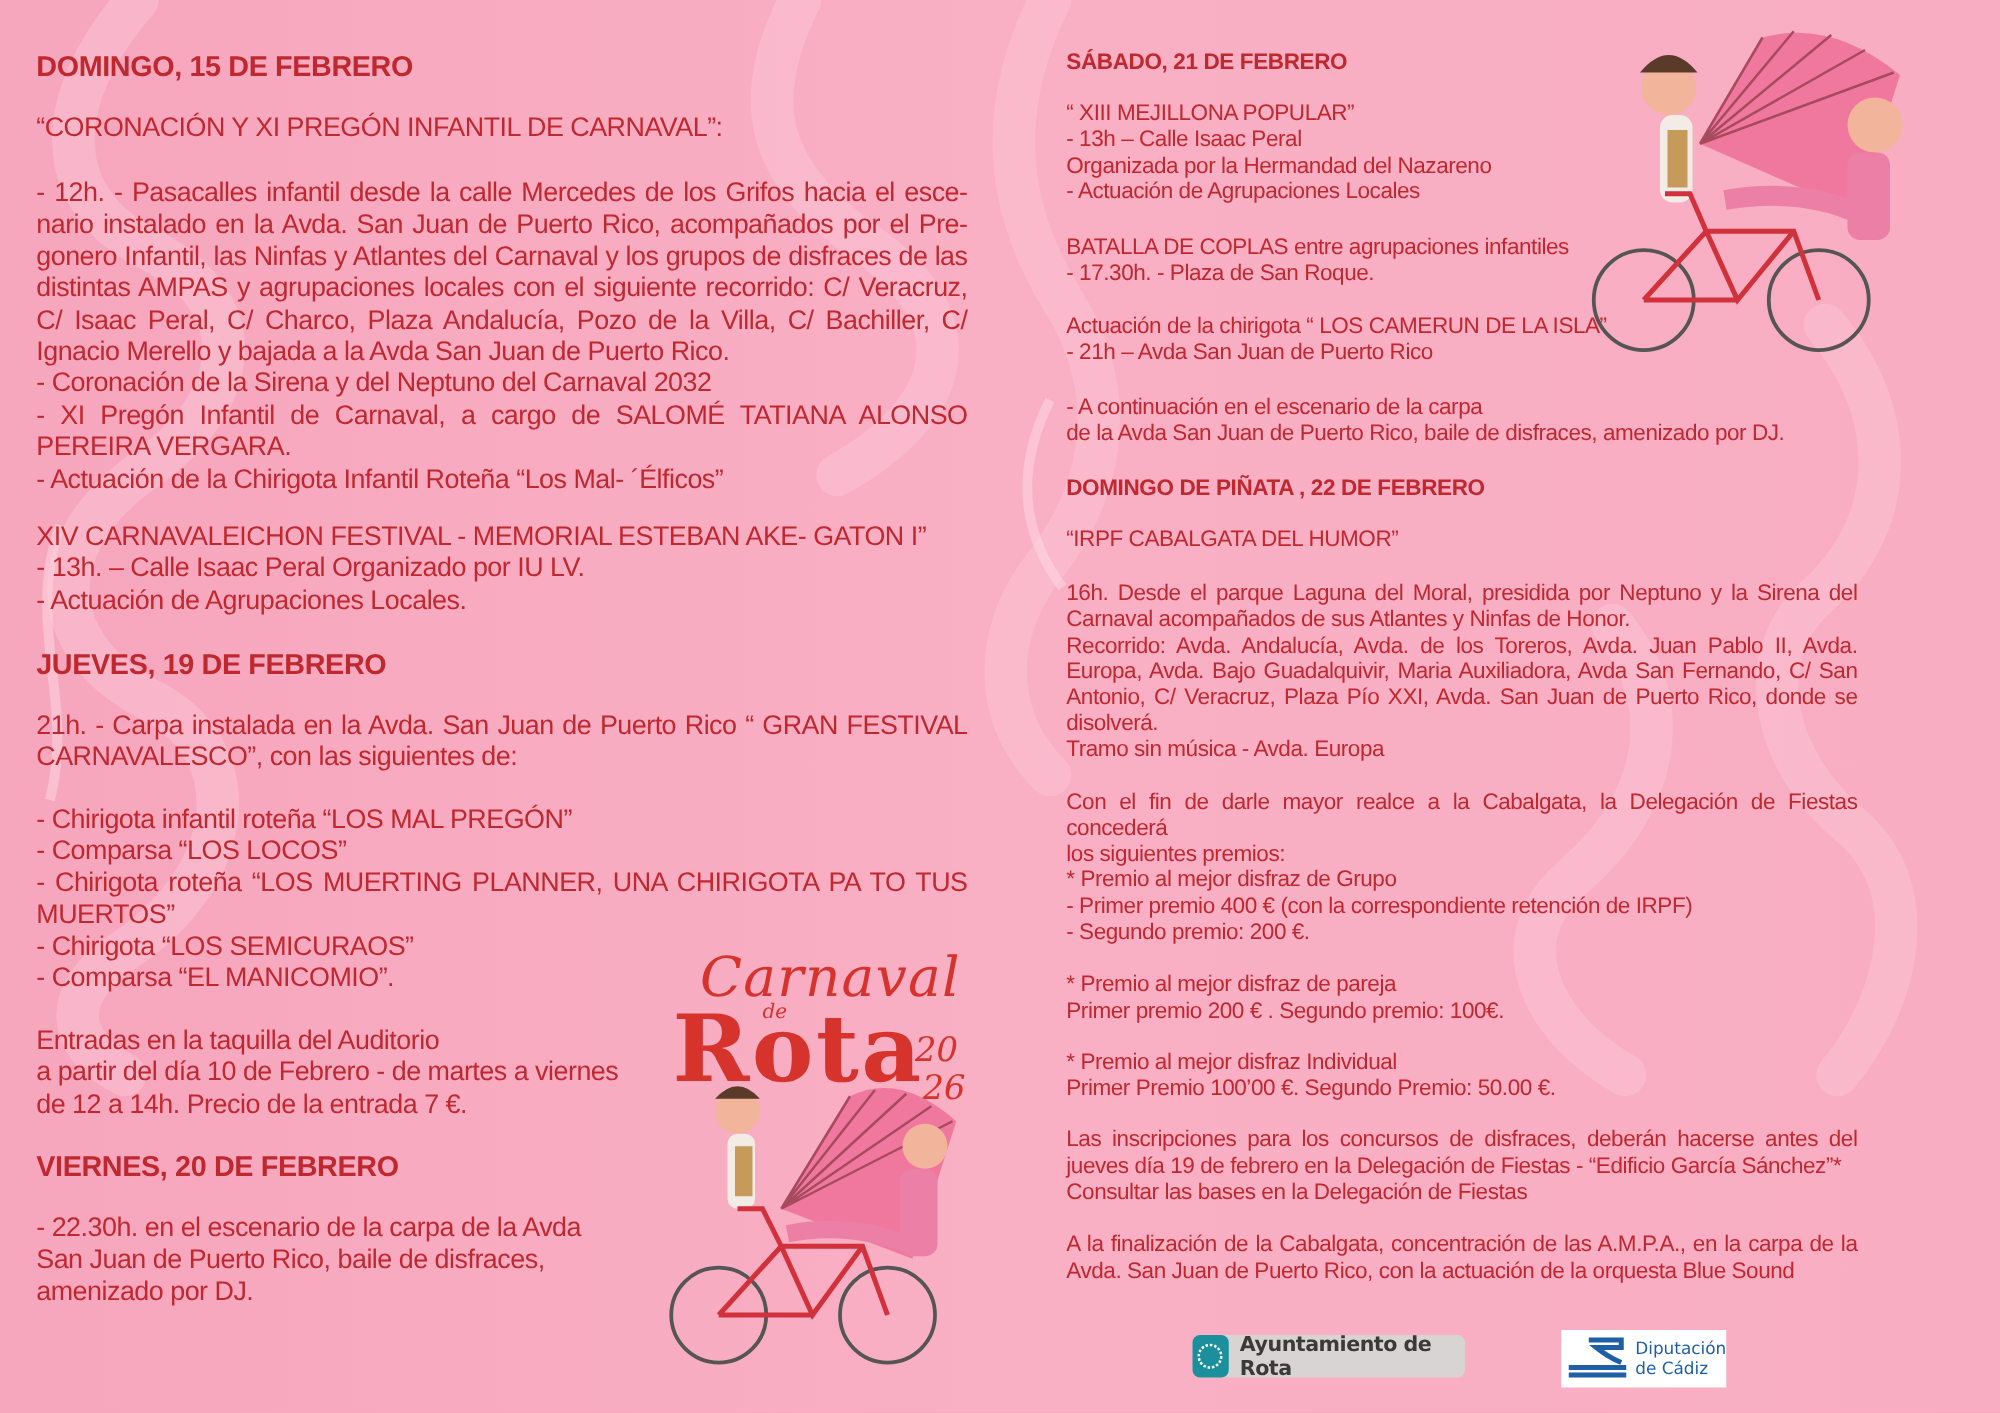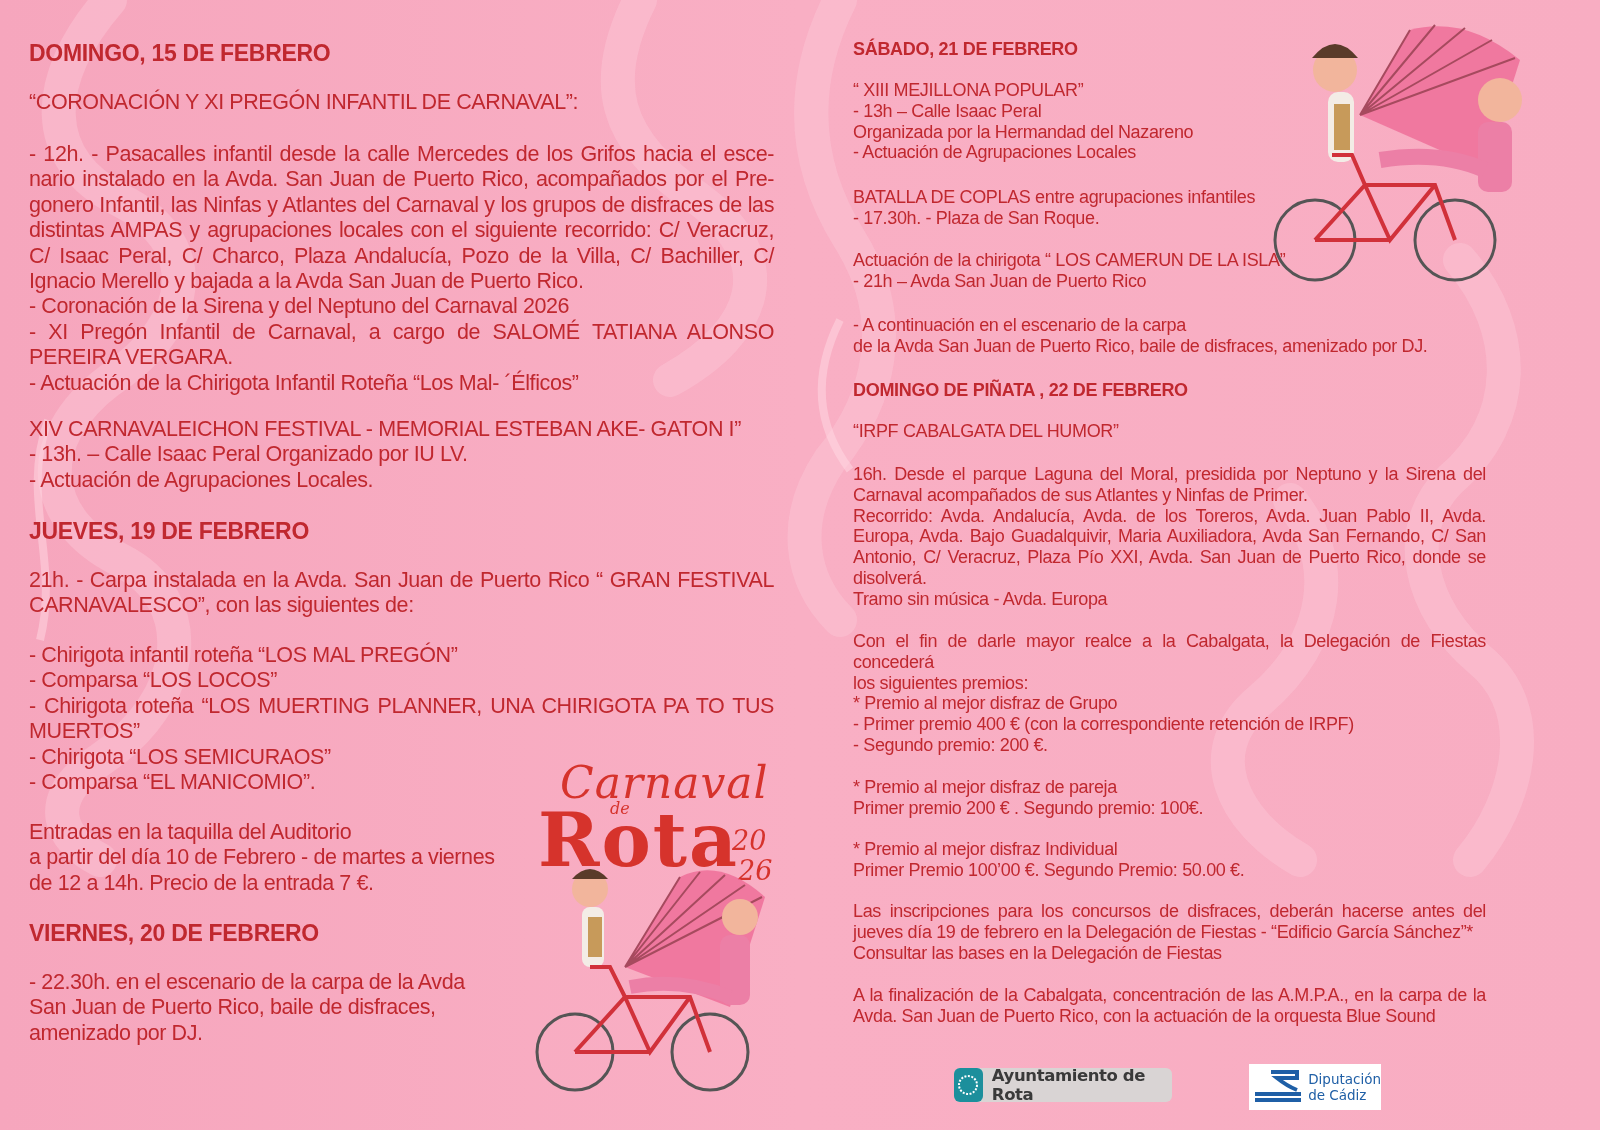--- a/index.html
+++ b/index.html
@@ -91,21 +91,21 @@
     <div class="heading" style="top:40px">DOMINGO, 15 DE FEBRERO</div>
     <div class="block line" style="top:90px">“CORONACIÓN Y XI PREGÓN INFANTIL DE CARNAVAL”:</div>
 
     <div class="block" style="top:142px; width:745px">
       <div class="line justify">-  12h. - Pasacalles infantil desde la calle Mercedes de los Grifos hacia el esce-</div>
       <div class="line justify">nario instalado en la Avda. San Juan de Puerto Rico, acompañados por el Pre-</div>
       <div class="line justify">gonero Infantil, las Ninfas y Atlantes del Carnaval y los grupos de disfraces de las</div>
       <div class="line justify">distintas AMPAS y agrupaciones locales con el siguiente recorrido: C/ Veracruz,</div>
       <div class="line justify">C/ Isaac Peral, C/ Charco, Plaza Andalucía, Pozo de la Villa, C/  Bachiller, C/</div>
       <div class="line">Ignacio Merello y bajada a la Avda San Juan de Puerto Rico.</div>
-      <div class="line">-  Coronación de la Sirena y del Neptuno del Carnaval 2026</div>
+      <div class="line">-  Coronación de la Sirena y del Neptuno del Carnaval 2032</div>
       <div class="line justify">- XI Pregón Infantil de Carnaval, a cargo de SALOMÉ TATIANA ALONSO</div>
       <div class="line">PEREIRA VERGARA.</div>
       <div class="line">-  Actuación de la Chirigota Infantil Roteña “Los Mal- ´Élficos”</div>
     </div>
 
     <div class="block" style="top:417px">
       <div class="line">XIV CARNAVALEICHON FESTIVAL - MEMORIAL ESTEBAN AKE- GATON I”</div>
       <div class="line">-  13h. – Calle Isaac Peral Organizado por IU LV.</div>
       <div class="line">-  Actuación de Agrupaciones Locales.</div>
     </div>
@@ -192,21 +192,21 @@
     <div class="block" style="top:315px">
       <div class="line">-  A continuación en el escenario de la carpa</div>
       <div class="line">de la Avda San Juan de Puerto Rico,  baile de disfraces, amenizado por DJ.</div>
     </div>
 
     <div class="heading" style="top:380px">DOMINGO DE PIÑATA , 22 DE FEBRERO</div>
     <div class="block line" style="top:421px">“IRPF CABALGATA DEL HUMOR”</div>
 
     <div class="block" style="top:464px; width:633px">
       <div class="line justify">16h. Desde el parque Laguna del Moral, presidida por Neptuno y la Sirena del</div>
-      <div class="line">Carnaval  acompañados de sus Atlantes y Ninfas  de Primer.</div>
+      <div class="line">Carnaval  acompañados de sus Atlantes y Ninfas  de Honor.</div>
       <div class="line justify">Recorrido: Avda. Andalucía, Avda. de los Toreros, Avda. Juan Pablo II, Avda.</div>
       <div class="line justify">Europa, Avda. Bajo Guadalquivir, Maria Auxiliadora, Avda San Fernando, C/ San</div>
       <div class="line justify">Antonio, C/ Veracruz, Plaza Pío XXI, Avda. San Juan de Puerto Rico, donde se</div>
       <div class="line">disolverá.</div>
       <div class="line">Tramo sin música - Avda. Europa</div>
     </div>
 
     <div class="block" style="top:631px; width:633px">
       <div class="line justify">Con el fin de darle mayor realce a la Cabalgata, la Delegación de Fiestas concederá</div>
       <div class="line">los siguientes premios:</div>

